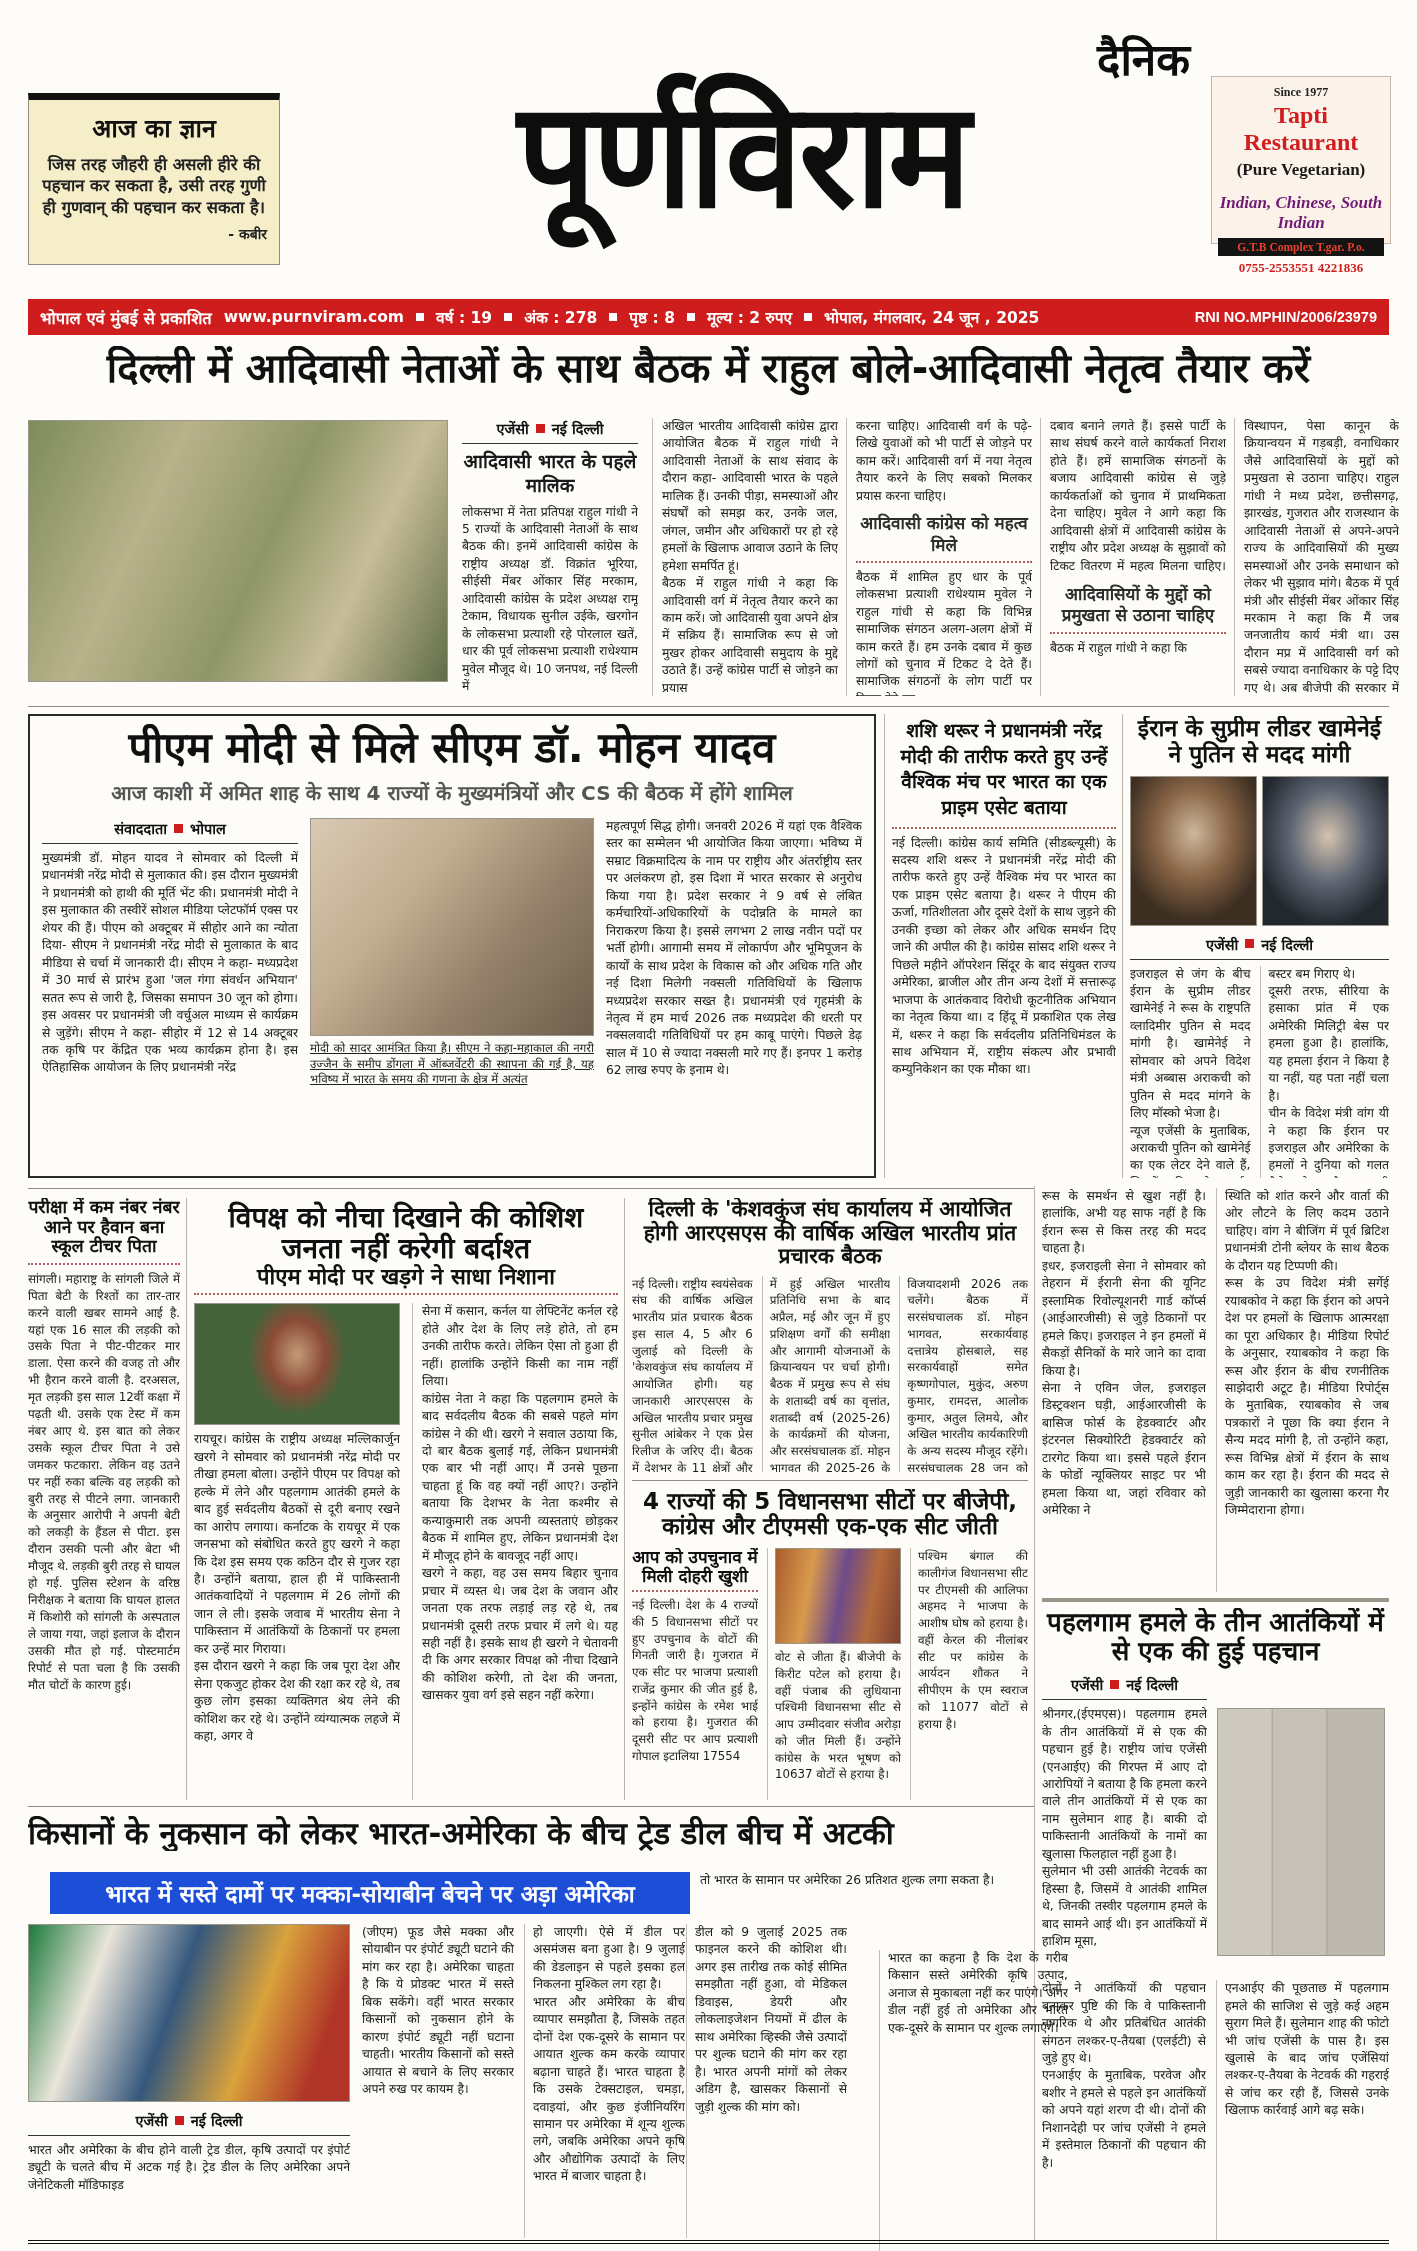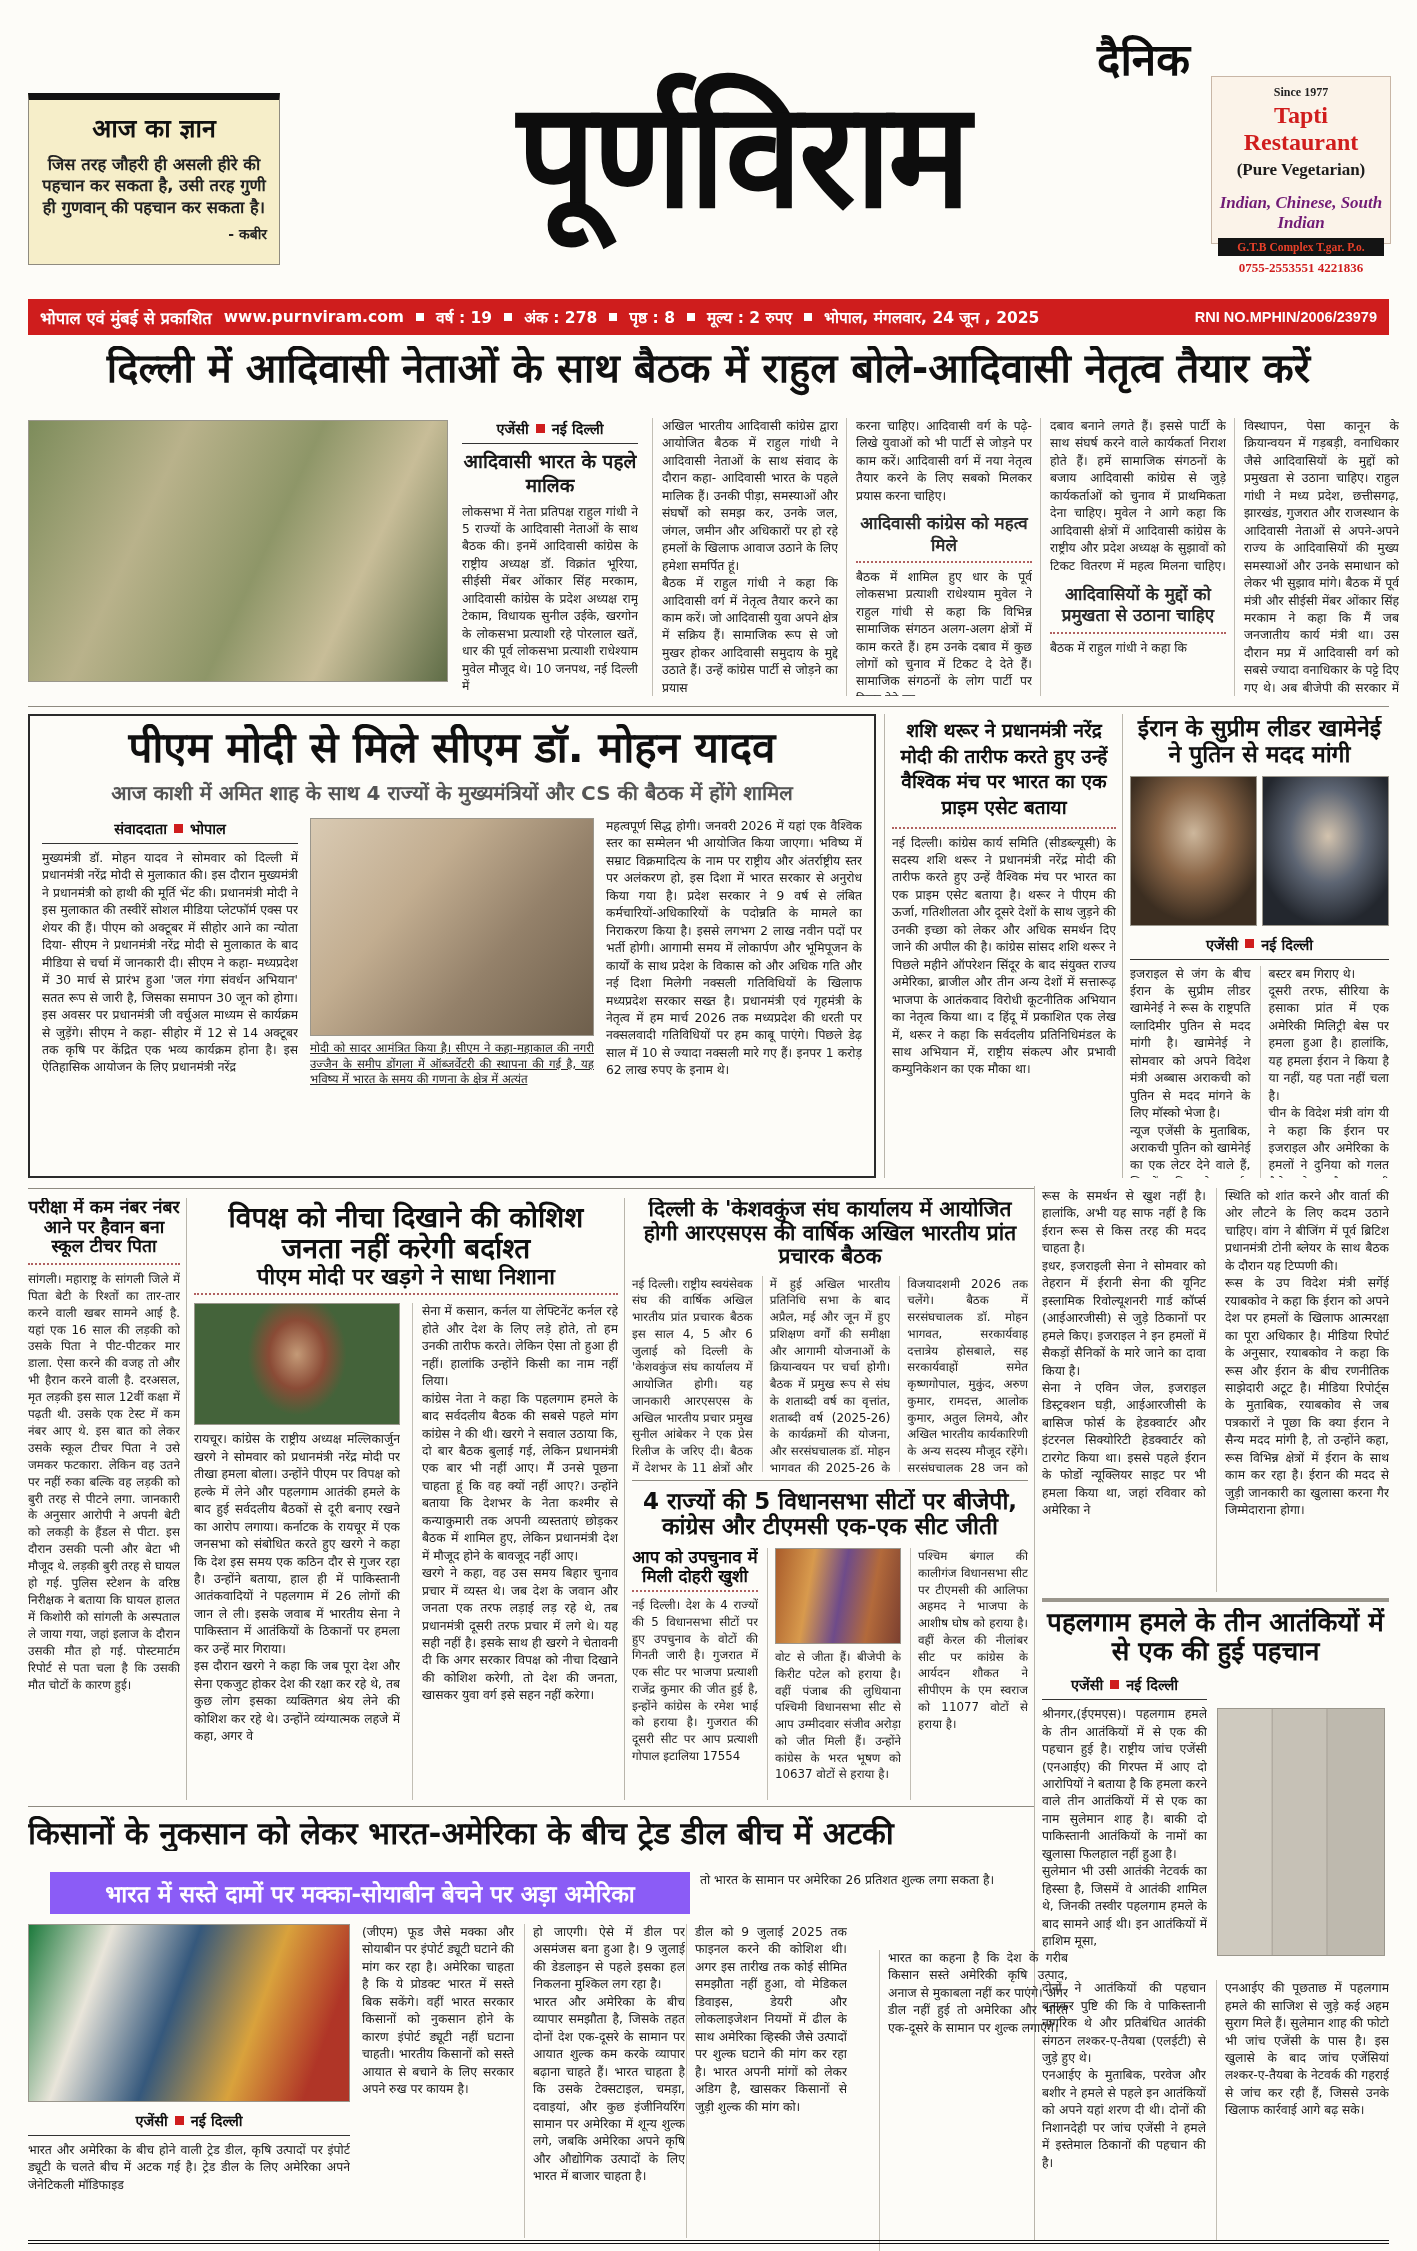--- a/index.html
+++ b/index.html
@@ -37,21 +37,21 @@
   #tapti .cui{font-size:17px;font-weight:800;color:#701a75;margin-top:13px;line-height:1.15;font-style:italic;}
   #tapti .addr{background:#141414;color:#e8412a;font-size:11.5px;font-weight:700;padding:3px 2px;margin-top:6px;}
   #tapti .ph{color:#d01d1d;font-size:13px;font-weight:800;margin-top:4px;}
   #redbar{background:#cf1d1d;color:#fff;display:flex;align-items:center;gap:12px;padding:0 12px;box-sizing:border-box;}
   #redbar .lbl{font-weight:800;font-size:16.5px;}
   #redbar .itm{font-weight:700;font-size:15.5px;}
   #redbar .rni{margin-left:auto;font-weight:800;font-size:14.5px;font-family:"Liberation Sans",sans-serif;}
   #mainhead{font-size:40px;white-space:nowrap;overflow:hidden;}
   #modibox{border:2px solid #2b2b2b;box-sizing:border-box;padding:8px 12px;}
   .smallcap{font-size:11.6px;line-height:1.35;text-align:justify;color:#222;overflow:hidden;white-space:pre-line;text-decoration:underline;}
-  #redsub{background:#8b5cf6;color:#fff;font-size:23px;font-weight:800;display:flex;align-items:center;justify-content:center;}
+  #redsub{background:#1d4ed8;color:#fff;font-size:23px;font-weight:800;display:flex;align-items:center;justify-content:center;}
   .dotrule{border-bottom:2px dotted #b06060;}
 </style>
 </head>
 <body>
 
 <div id="page">
 
   <div id="gyan" class="abs" style="left:28px;top:93px;width:252px;height:172px;">
     <div class="t">आज का ज्ञान</div>
     <div class="q">जिस तरह जौहरी ही असली हीरे की पहचान कर सकता है, उसी तरह गुणी ही गुणवान् की पहचान कर सकता है।</div>

